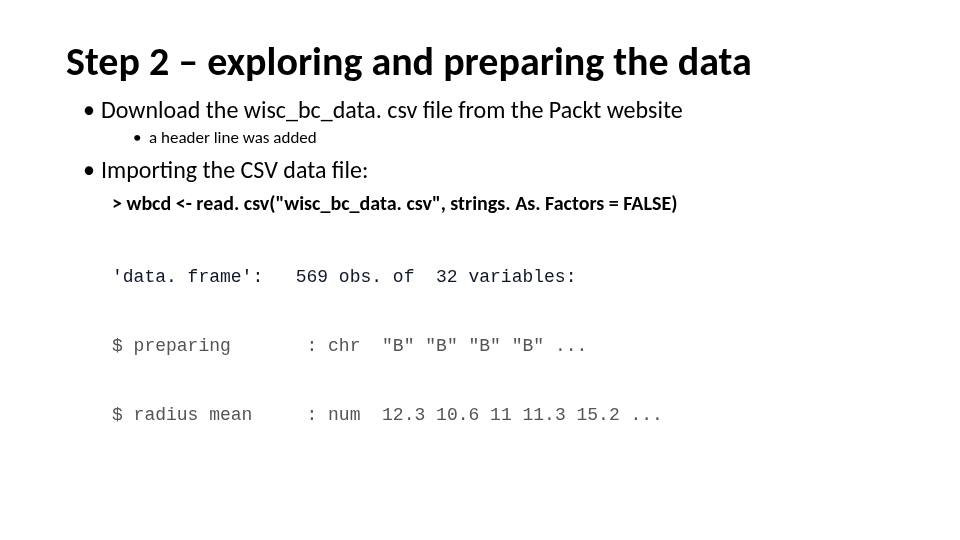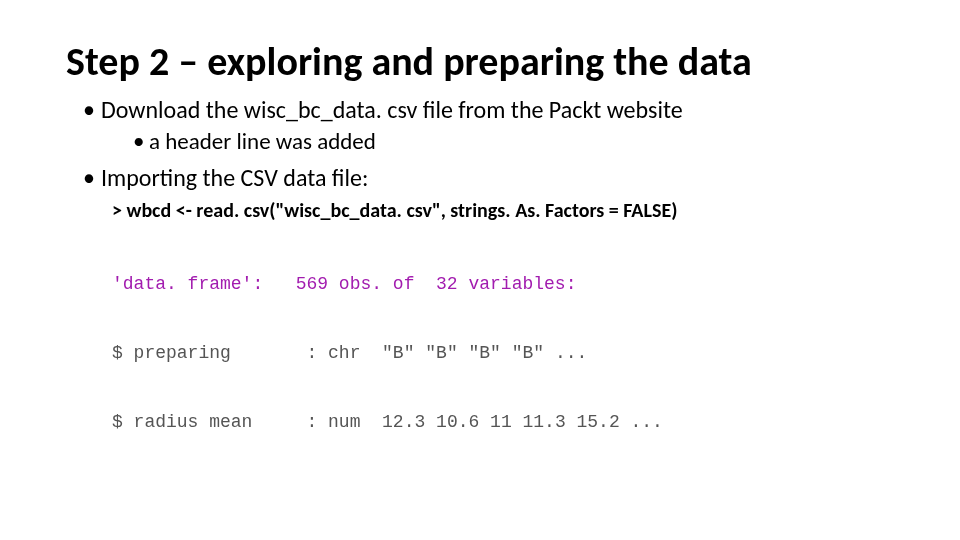--- a/index.html
+++ b/index.html
@@ -36,21 +36,21 @@
   ul.lvl1 > li::before {
     content: "•";
     position: absolute;
     left: 0;
     top: 0;
   }
   ul.lvl2 {
     list-style: none;
     margin: 2px 0 6px 0;
     padding: 0 0 0 32px;
-    font-size: 23px;
+    font-size: 17px;
     line-height: 1.25;
   }
   ul.lvl2 > li {
     position: relative;
     padding-left: 16px;
   }
   ul.lvl2 > li::before {
     content: "•";
     position: absolute;
     left: 0;
@@ -64,21 +64,21 @@
   }
   .output {
     margin: 2px 0 0 52px;
     font-family: "Courier New", monospace;
     font-size: 18px;
     line-height: 1.28;
     white-space: pre;
     color: #555555;
   }
   .output .hdr {
-    color: #a21caf;
+    color: #0f172a;
   }
 </style>
 </head>
 <body>
 
 <div class="slide">
   <h1 class="title">Step 2 – exploring and preparing the data</h1>
 
   <ul class="lvl1">
     <li>

